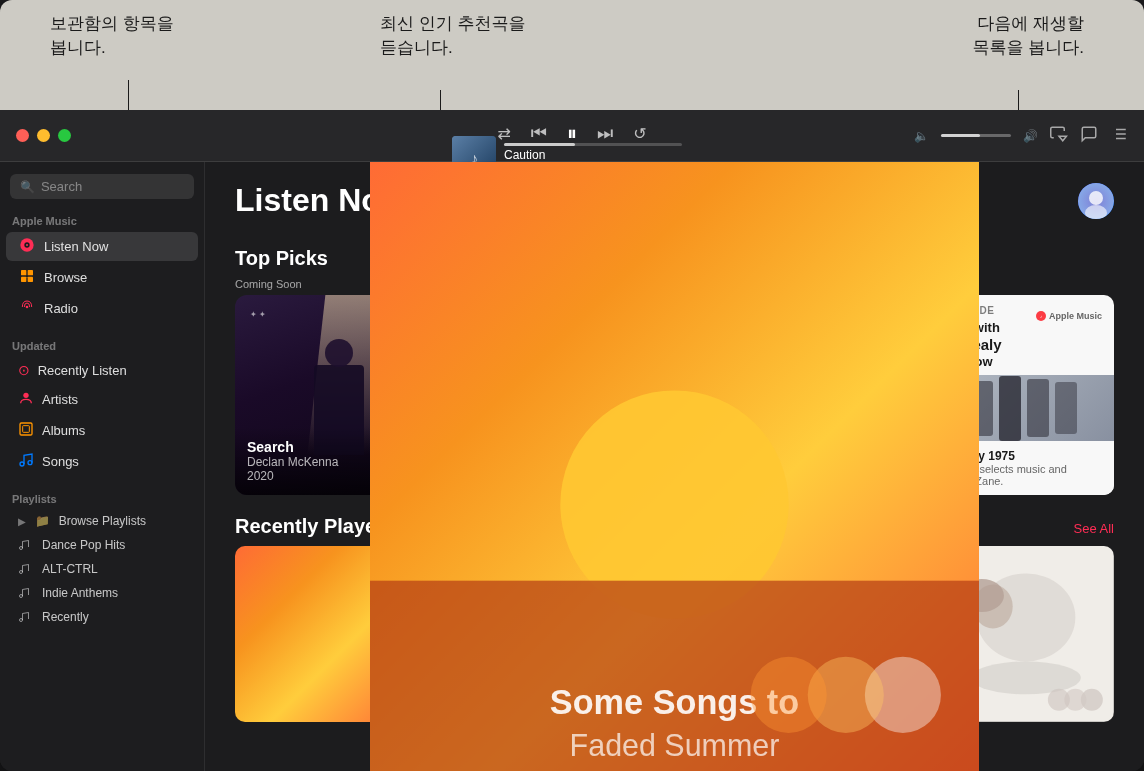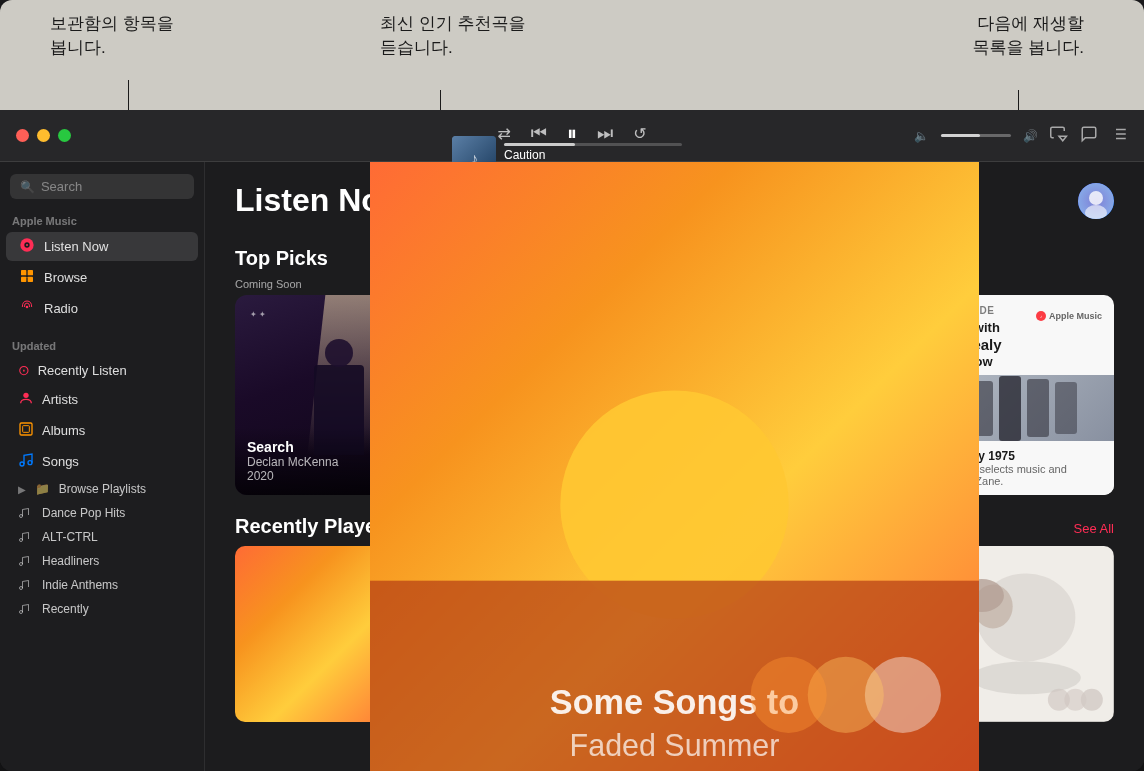--- a/index.html
+++ b/index.html
@@ -566,20 +566,21 @@
         <span style="font-size:14px;">
           <svg width="16" height="16" viewBox="0 0 24 24" fill="none">
             <path d="M9 18V5l12-2v13" stroke="#007aff" stroke-width="2" fill="none"></path>
             <circle cx="6" cy="18" r="3" stroke="#007aff" stroke-width="2"></circle>
             <circle cx="18" cy="16" r="3" stroke="#007aff" stroke-width="2"></circle>
           </svg>
         </span>
         <span>Songs</span>
       </div>
 
+      <div class="sidebar-section-label" style="margin-top:8px;">Playlists</div>
 
       <div class="playlist-item">
         <span class="chevron">▶</span>
         <span class="folder-icon">📁</span>
         <span>Browse Playlists</span>
       </div>
 
       <div class="playlist-item">
         <span style="width:16px; display:inline-flex; align-items:center;">
           <svg width="12" height="12" viewBox="0 0 24 24" fill="none">
@@ -593,29 +594,20 @@
       <div class="playlist-item">
         <span style="width:16px; display:inline-flex;">
           <svg width="12" height="12" viewBox="0 0 24 24" fill="none">
             <path d="M9 18V5l12-2v13" stroke="rgba(255,255,255,0.5)" stroke-width="2"></path>
             <circle cx="6" cy="18" r="3" stroke="rgba(255,255,255,0.5)" stroke-width="2"></circle>
           </svg>
         </span>
         <span>ALT-CTRL</span>
       </div>
 
-      <div class="playlist-item">
-        <span style="width:16px; display:inline-flex;">
-          <svg width="12" height="12" viewBox="0 0 24 24" fill="none">
-            <path d="M9 18V5l12-2v13" stroke="rgba(255,255,255,0.5)" stroke-width="2"></path>
-            <circle cx="6" cy="18" r="3" stroke="rgba(255,255,255,0.5)" stroke-width="2"></circle>
-          </svg>
-        </span>
-        <span>Headliners</span>
-      </div>
 
       <div class="playlist-item">
         <span style="width:16px; display:inline-flex;">
           <svg width="12" height="12" viewBox="0 0 24 24" fill="none">
             <path d="M9 18V5l12-2v13" stroke="rgba(255,255,255,0.5)" stroke-width="2"></path>
             <circle cx="6" cy="18" r="3" stroke="rgba(255,255,255,0.5)" stroke-width="2"></circle>
           </svg>
         </span>
         <span>Indie Anthems</span>
       </div>

